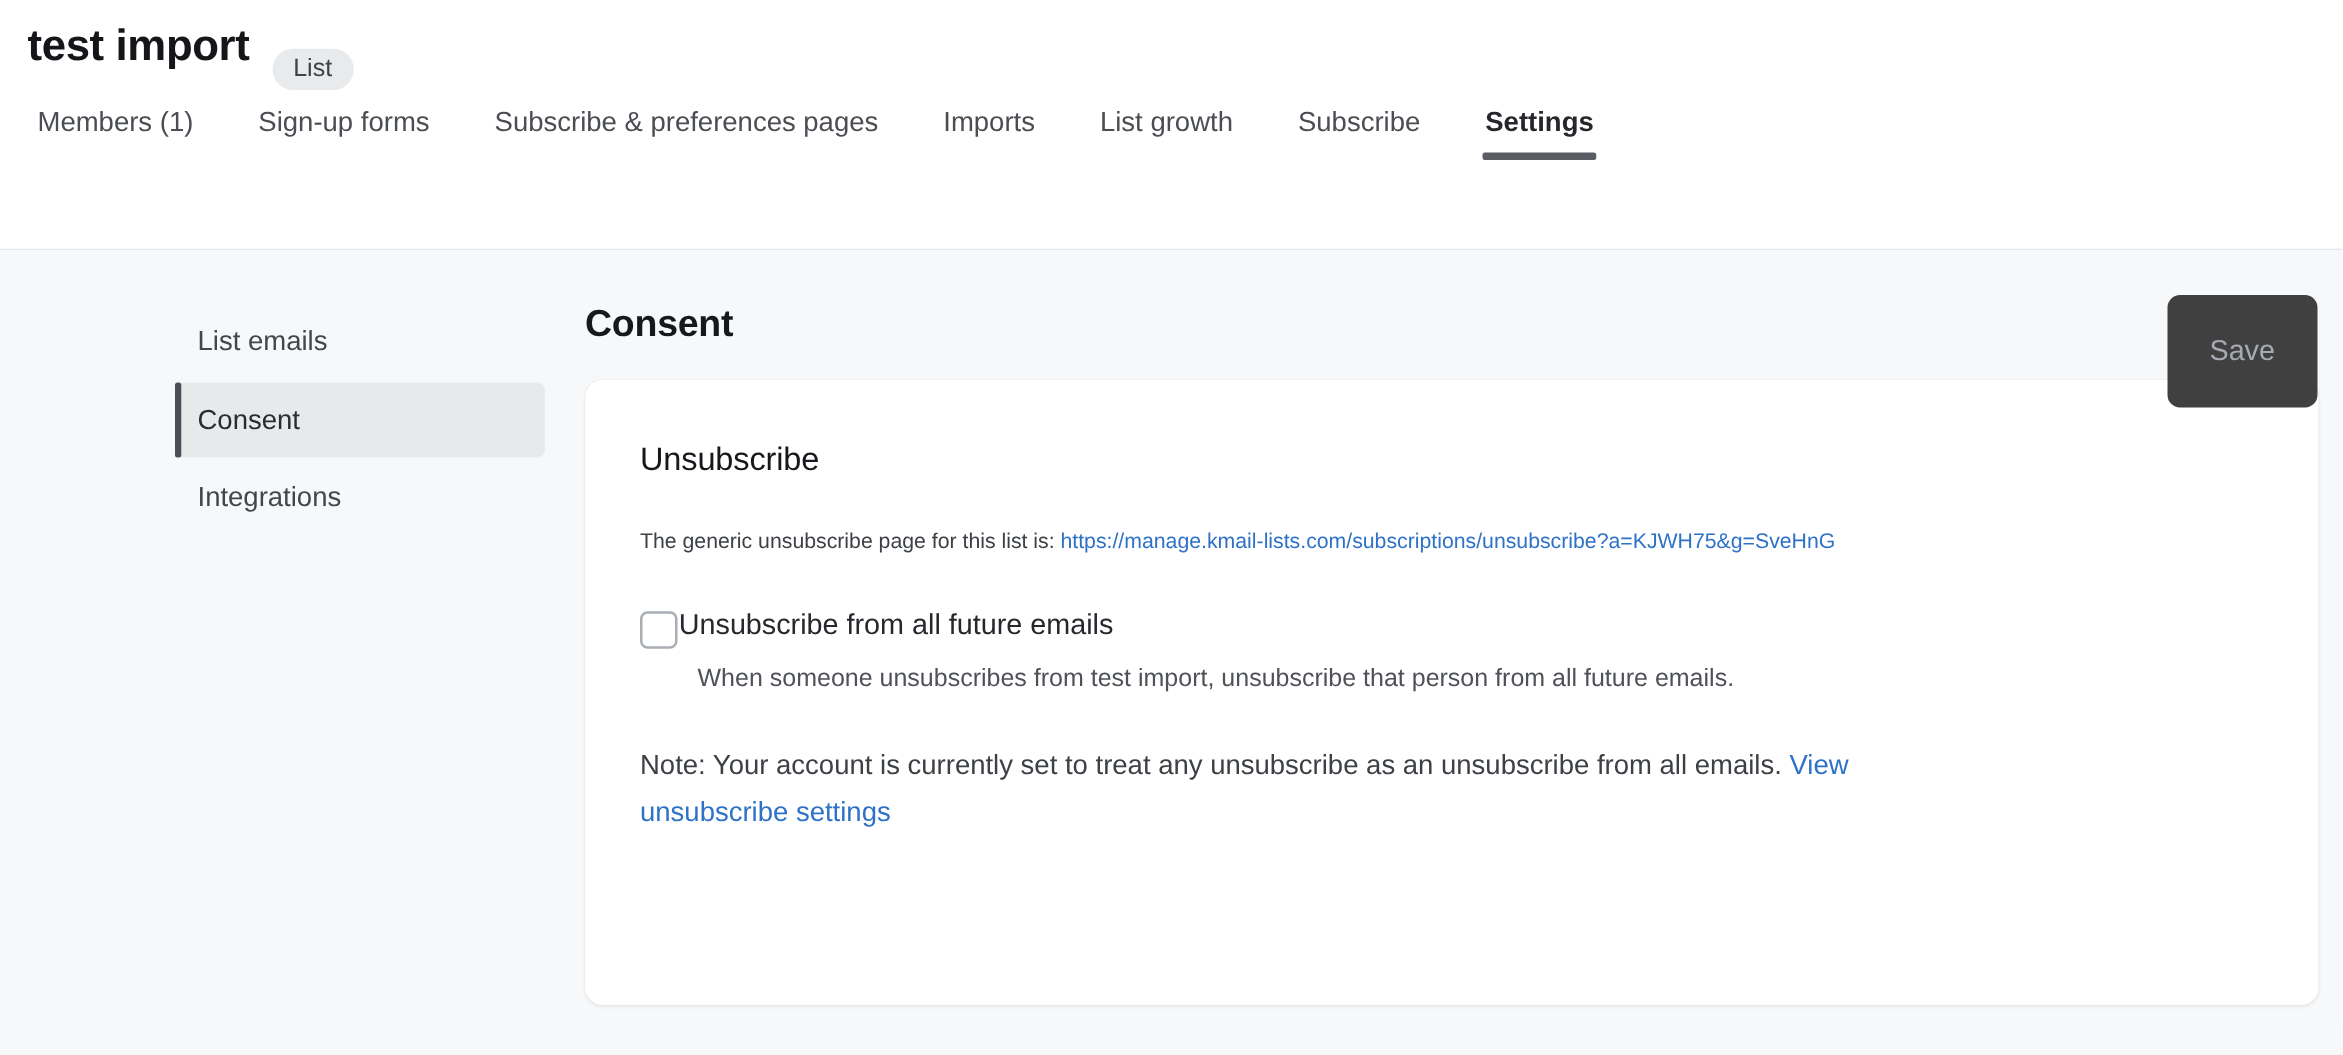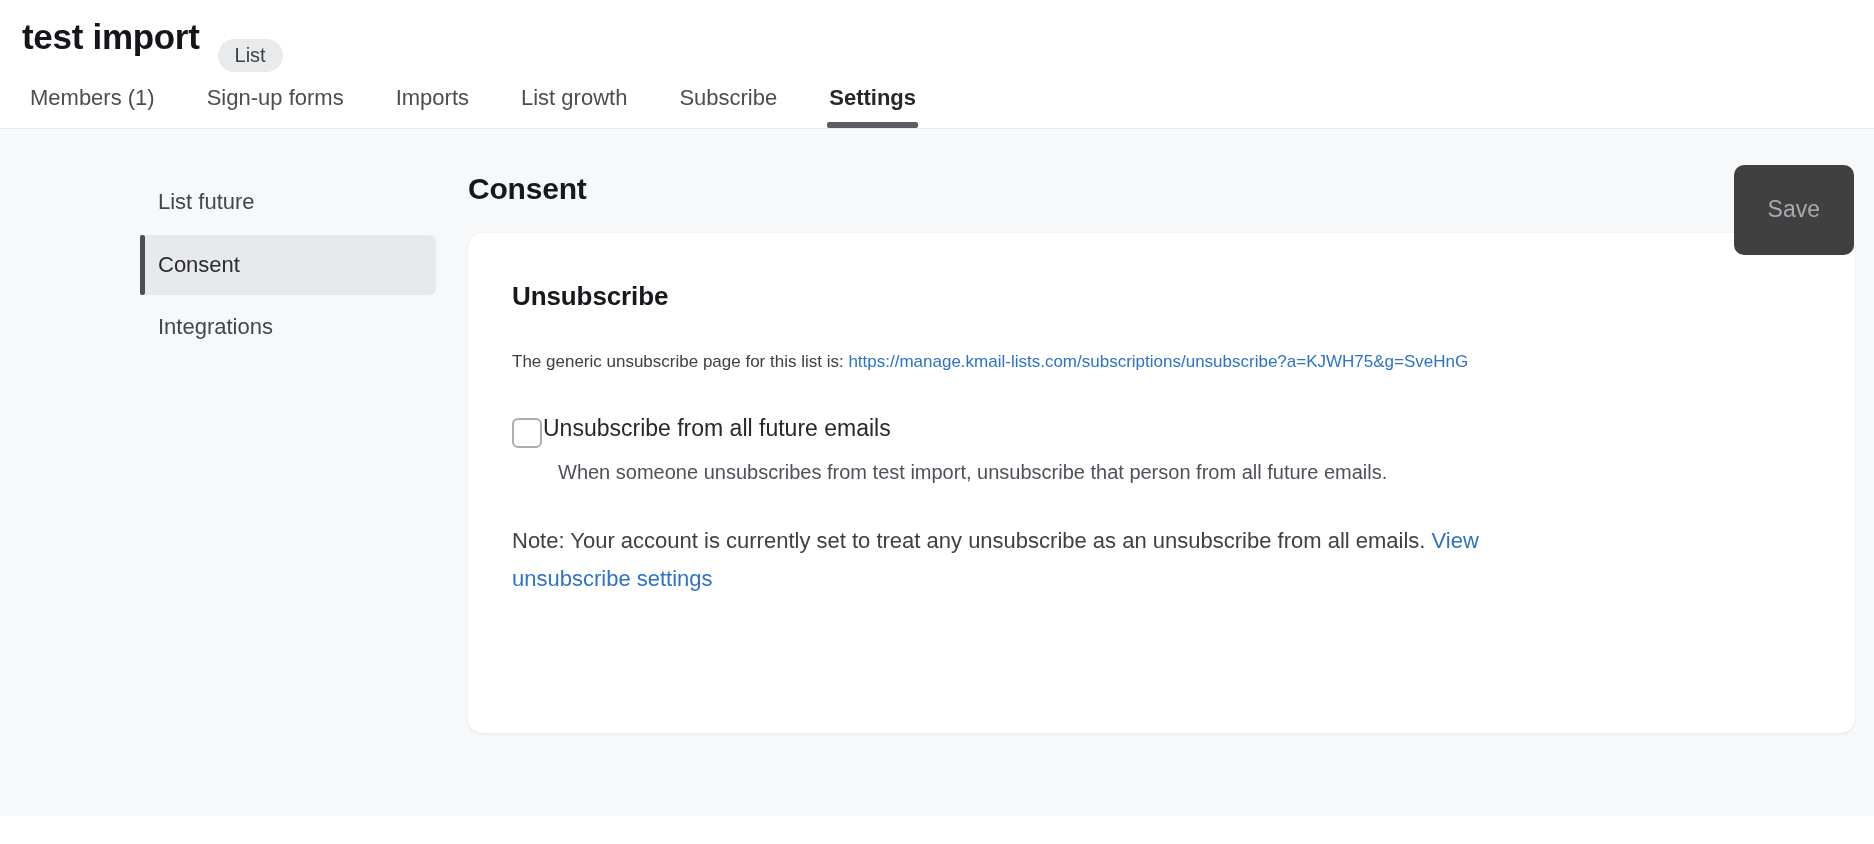--- a/index.html
+++ b/index.html
@@ -14,21 +14,21 @@
     font-family: "Liberation Sans", sans-serif;
     background: #ffffff;
     color: #1f2125;
     -webkit-font-smoothing: antialiased;
   }
 
   
   .page-header {
     background: #ffffff;
     padding: 0;
-    height: 129px;
+    height: 200px;
     position: relative;
   }
 
   .title-row {
     display: flex;
     align-items: center;
     gap: 18px;
     padding: 12px 0 0 22px;
     height: 62px;
   }
@@ -183,21 +183,21 @@
     background: #ffffff;
     border-radius: 14px;
     margin-left: 32px;
     padding: 48px 44px 46px;
     box-shadow: 0 1px 3px rgba(22, 24, 28, 0.07), 0 0 1px rgba(22,24,28,0.10);
     min-height: 500px;
   }
 
   .card-title {
     font-size: 26px;
-    font-weight: 700;
+    font-weight: 400;
     color: #17181c;
     letter-spacing: -0.1px;
     margin-bottom: 36px;
     line-height: 1.2;
   }
 
   .card-para {
     font-size: 17px;
     color: #3d4044;
     line-height: 1.65;
@@ -257,33 +257,34 @@
 <div class="page-header">
 
   <div class="title-row">
     <div class="page-title">test import</div>
     <div class="title-badge">List</div>
   </div>
 
   <div class="tabs">
     <div class="tab">Members (1)</div>
     <div class="tab">Sign-up forms</div>
+    <div class="tab">Subscribe &amp; preferences pages</div>
     <div class="tab">Imports</div>
     <div class="tab">List growth</div>
     <div class="tab">Subscribe</div>
     <div class="tab active">Settings</div>
   </div>
 
   <div class="header-divider"></div>
 </div>
 
 <div class="page-body">
 
   <nav class="settings-nav">
-    <div class="nav-item">List future</div>
+    <div class="nav-item">List emails</div>
     <div class="nav-item active">Consent</div>
     <div class="nav-item">Integrations</div>
   </nav>
 
   <main class="settings-main">
 
     <div class="main-head">
       <h2 class="section-title">Consent</h2>
       <button class="save-button">Save</button>
     </div>

